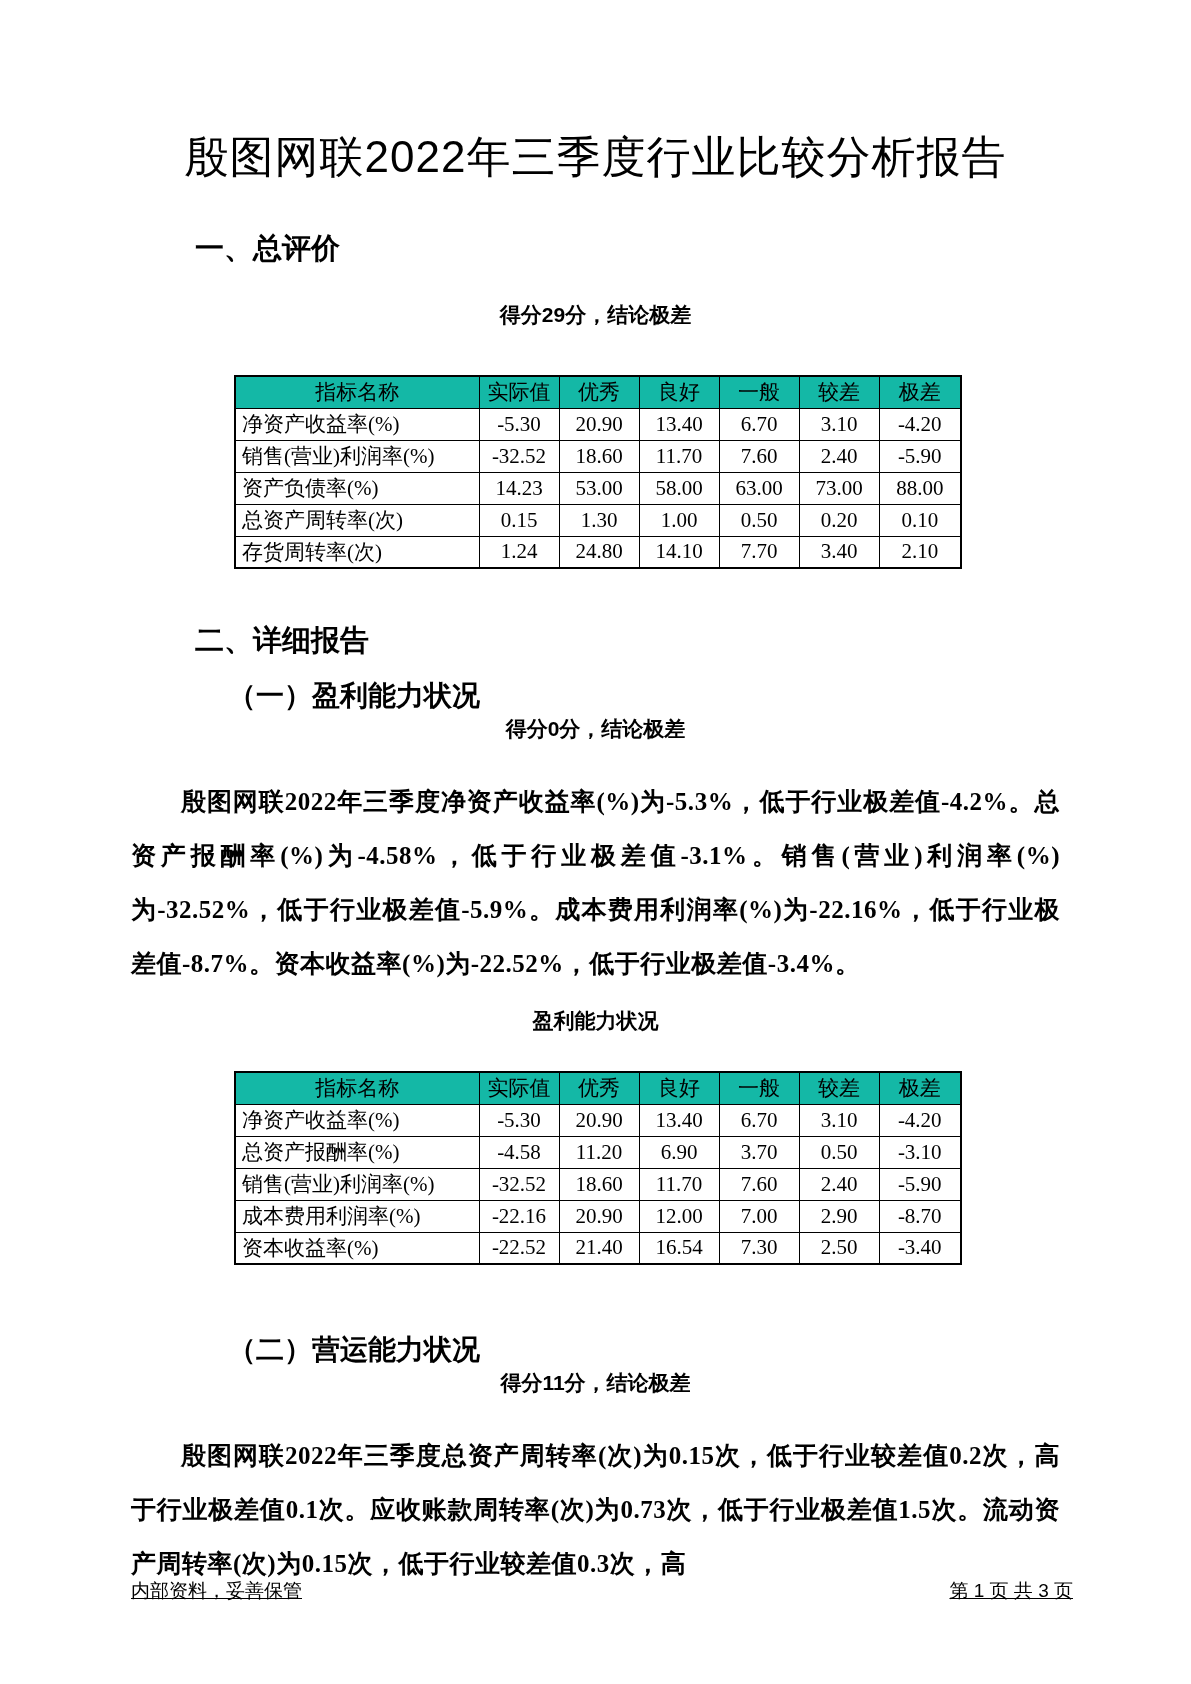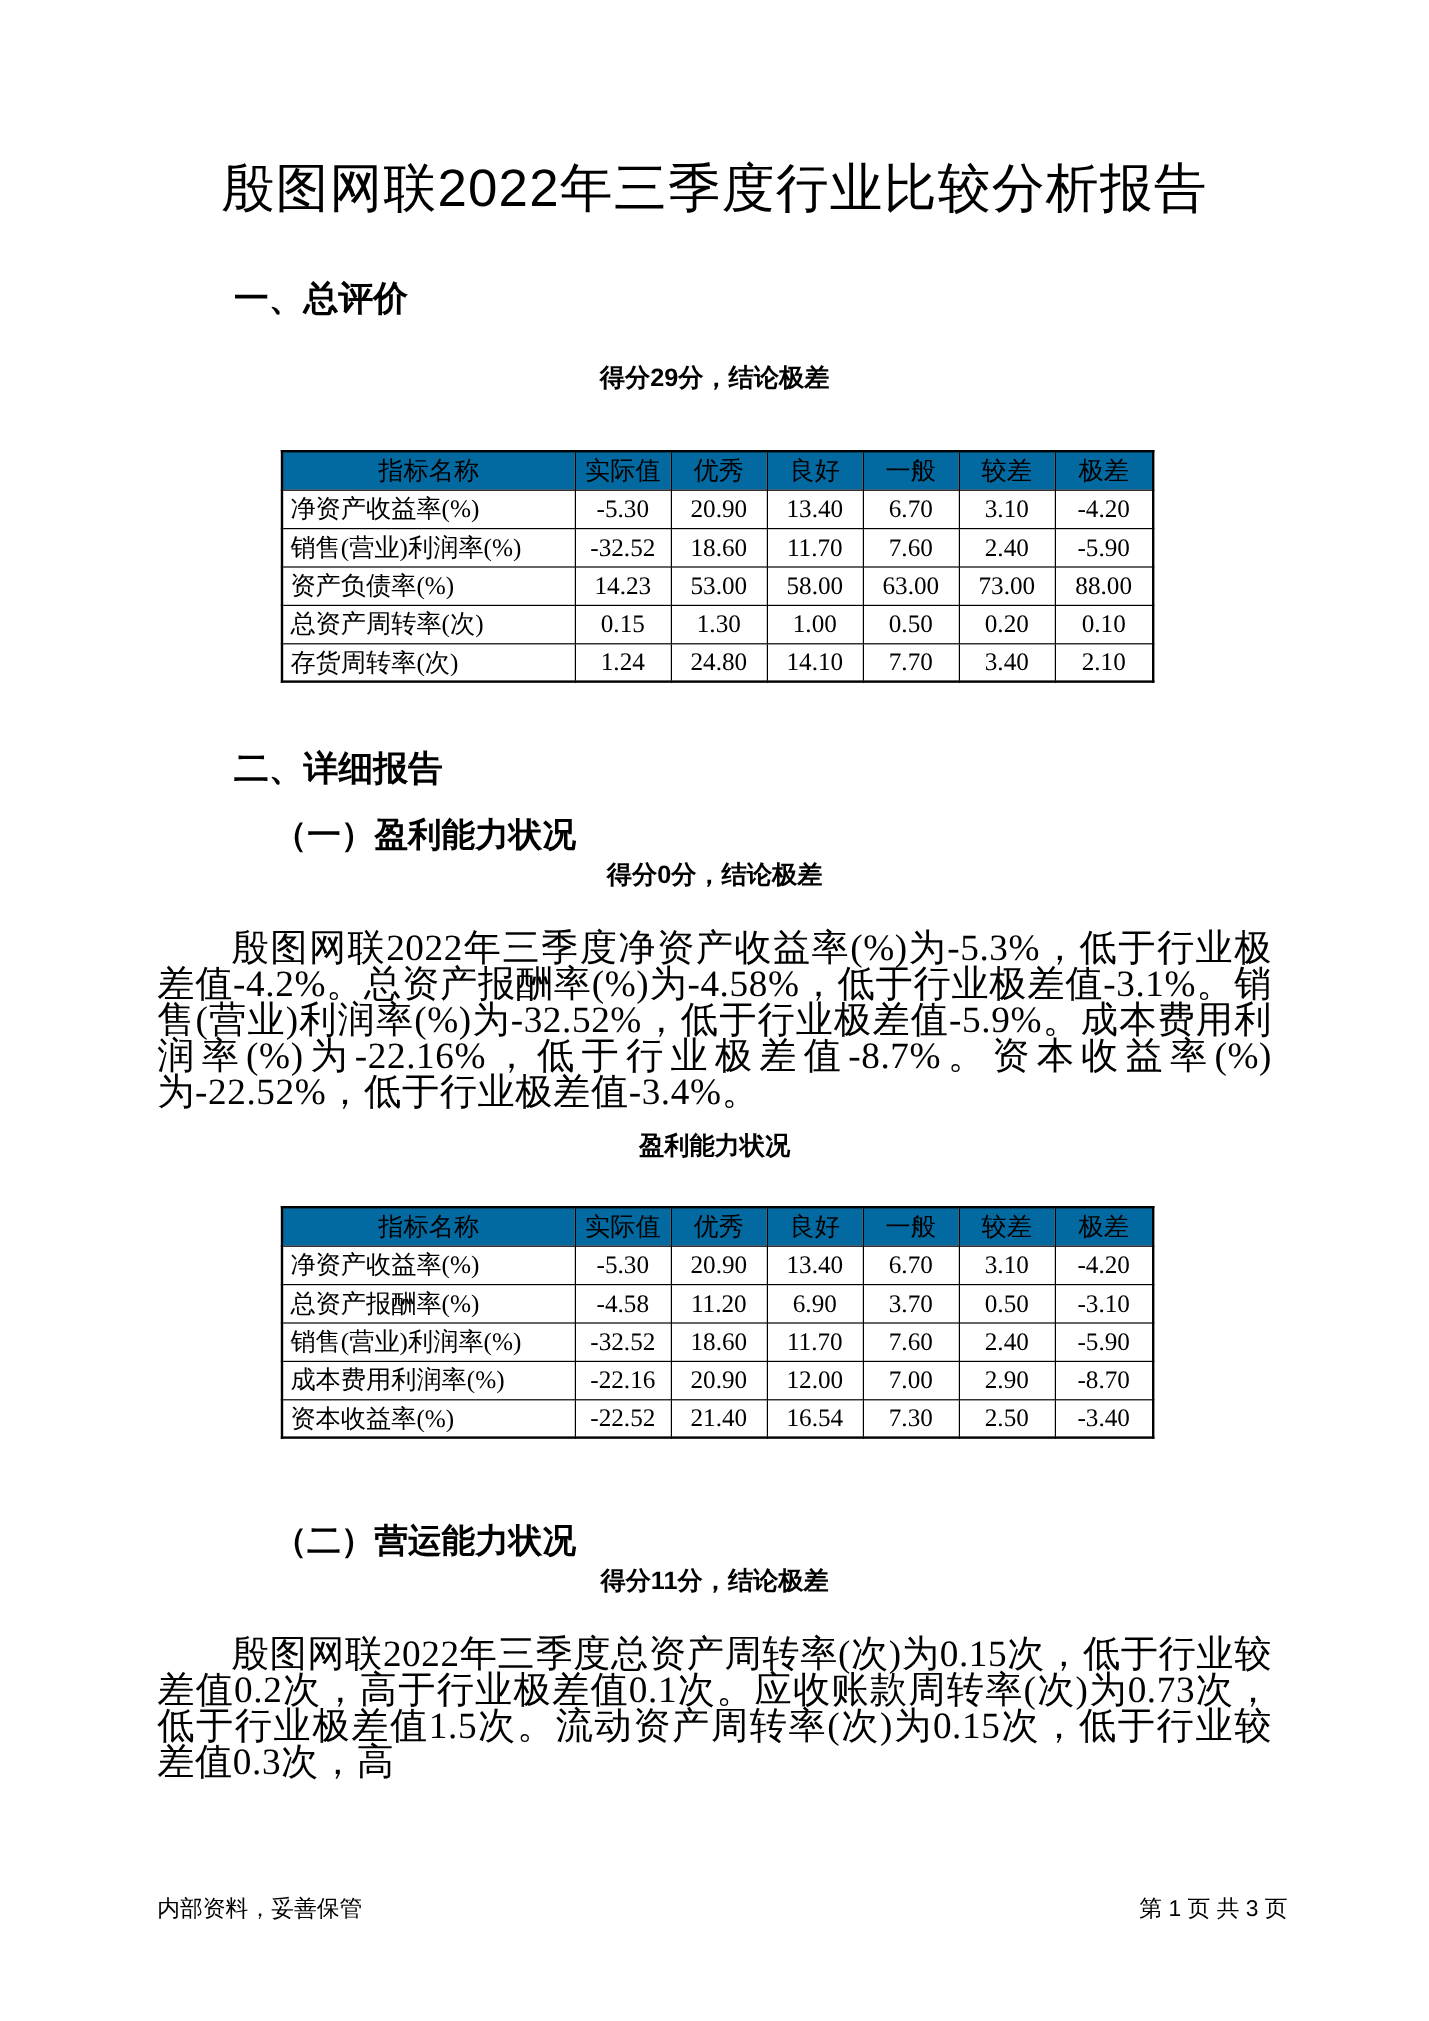--- a/index.html
+++ b/index.html
@@ -44,25 +44,26 @@
   .score-line {
     text-align: center;
     font-family: "Liberation Sans", "DejaVu Sans", sans-serif;
     font-weight: bold;
     font-size: 21px;
     margin-top: 0;
   }
   .score-overall { margin-top: 32px; }
   .body-para {
     margin-top: 32px;
-    font-size: 31px;
-    line-height: 30px;
+    font-size: 25px;
+    line-height: 54px;
     text-align: justify;
     text-indent: 2em;
     letter-spacing: 0.5px;
+    font-weight: bold;
   }
   .table-caption {
     margin-top: 16px;
     text-align: center;
     font-family: "Liberation Sans", "DejaVu Sans", sans-serif;
     font-weight: bold;
     font-size: 21px;
   }
   .report-table {
     border-collapse: collapse;
@@ -76,40 +77,41 @@
   .report-table th, .report-table td {
     border: 1px solid #000000;
     height: 32px;
     font-size: 21px;
     font-weight: normal;
     vertical-align: middle;
     overflow: hidden;
     white-space: nowrap;
   }
   .report-table th {
-    background: #0369a1;
+    background: #14b8a6;
     text-align: center;
   }
   .report-table td.cell-label {
     text-align: left;
     padding-left: 6px;
   }
   .report-table td.cell-num {
     text-align: center;
   }
   .h-operating { margin-top: 66px; }
   .page-footer {
     position: absolute;
     left: 131px;
     right: 118px;
     top: 1578px;
     display: flex;
     justify-content: space-between;
     font-size: 19px;
     font-family: "Liberation Sans", "DejaVu Sans", sans-serif;
+    text-decoration: underline;
   }
 </style>
 </head>
 <body>
 
 <div class="content">
 
   <div class="doc-title">殷图网联2022年三季度行业比较分析报告</div>
 
   <div class="h-level1 h-overall">一、总评价</div>

